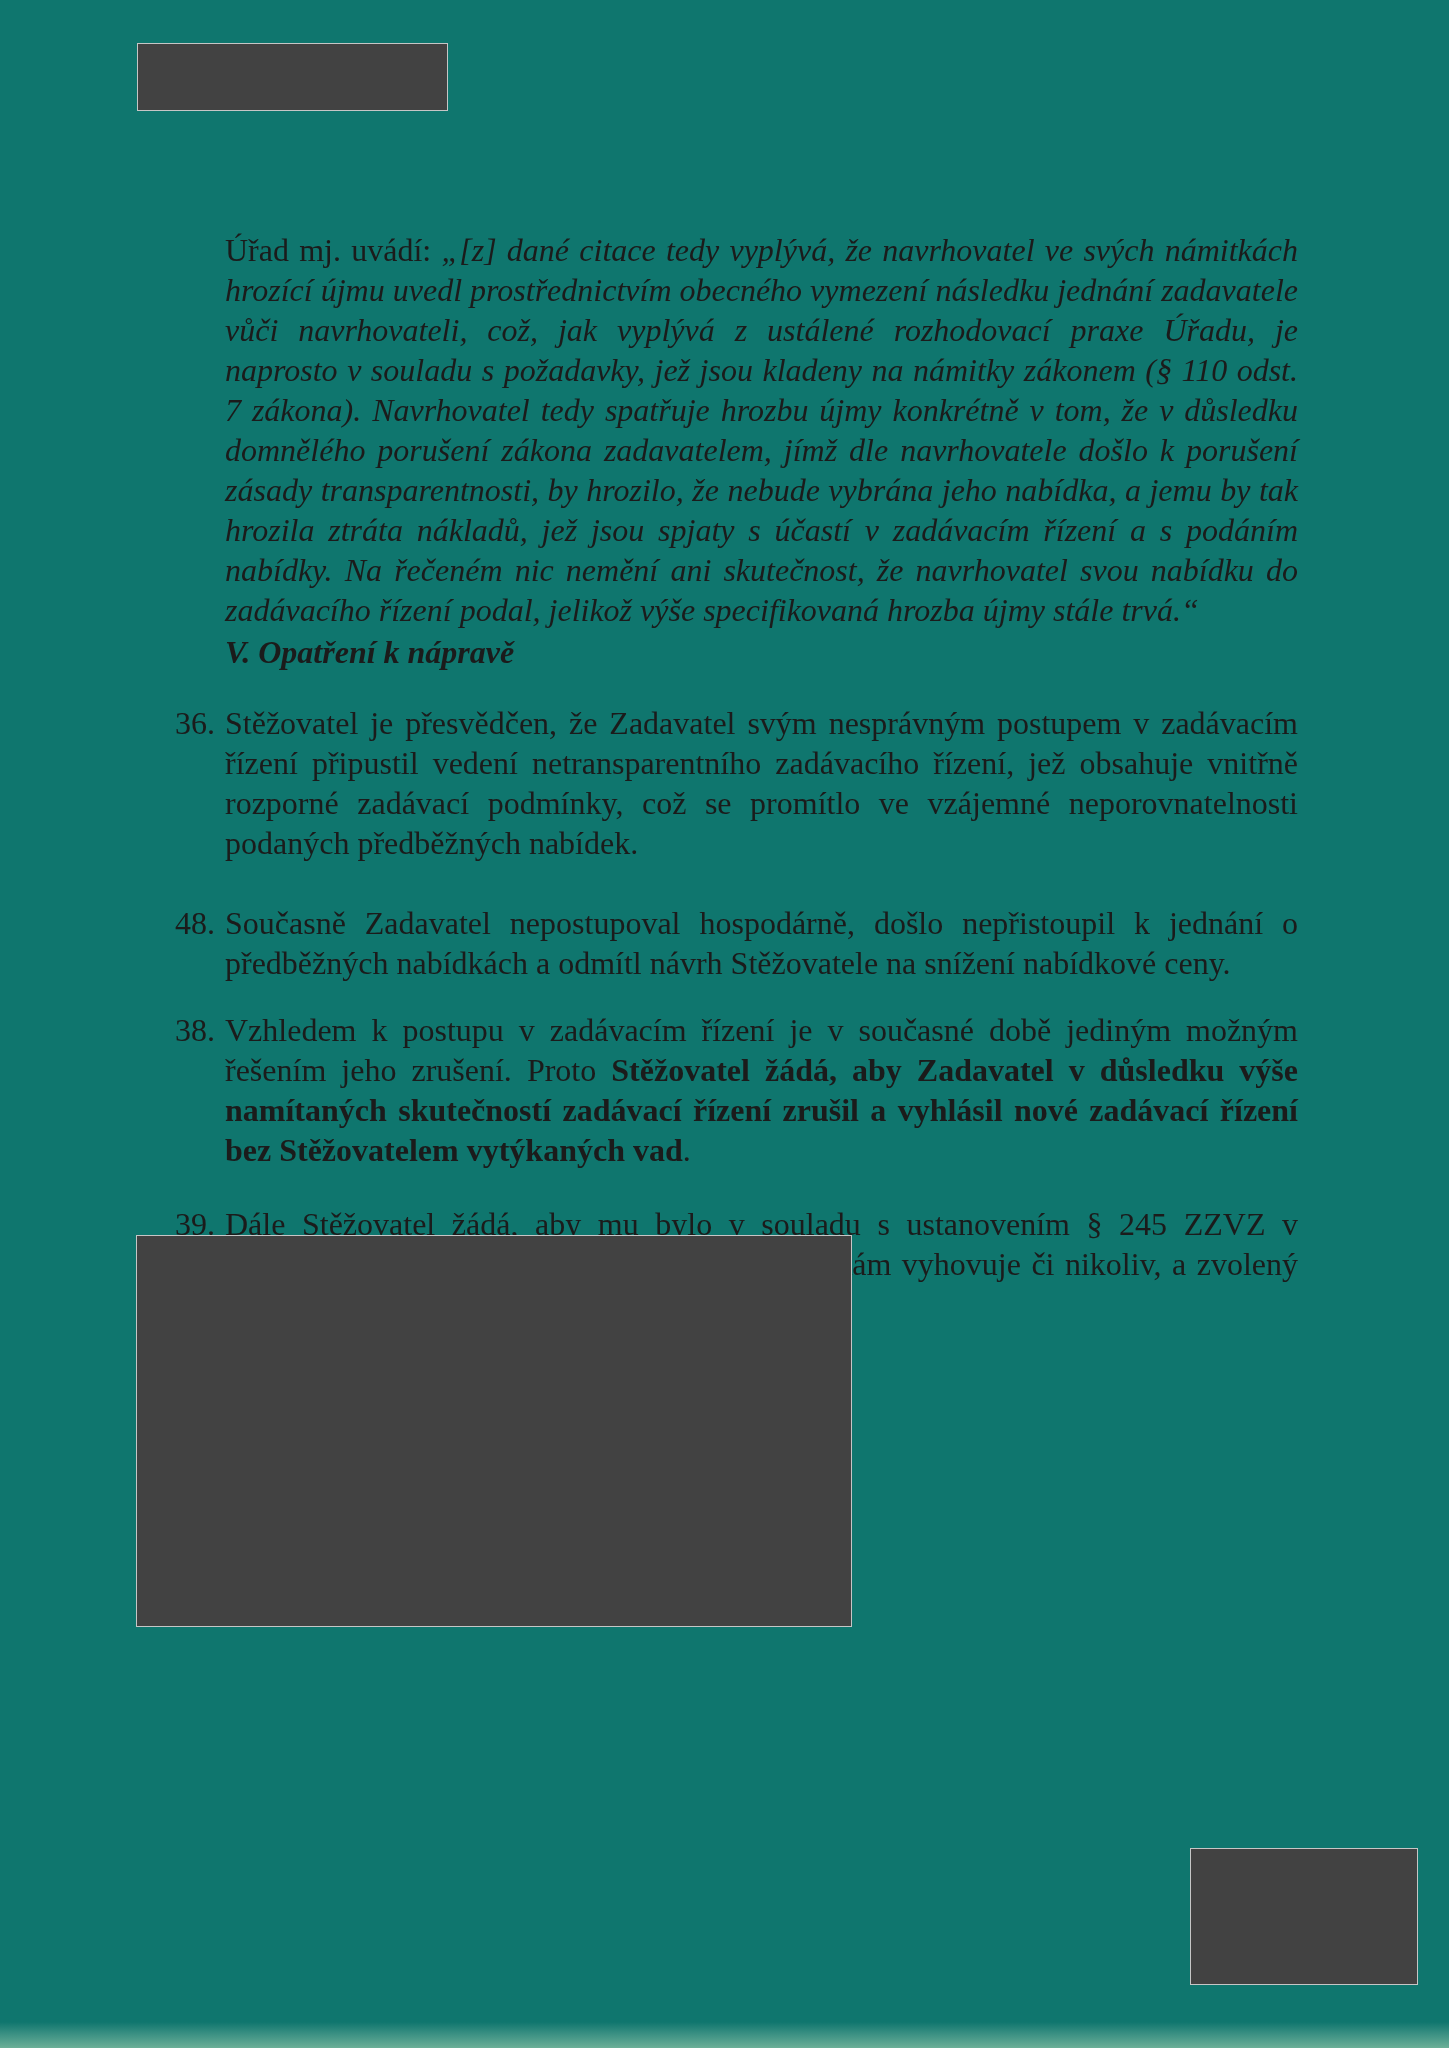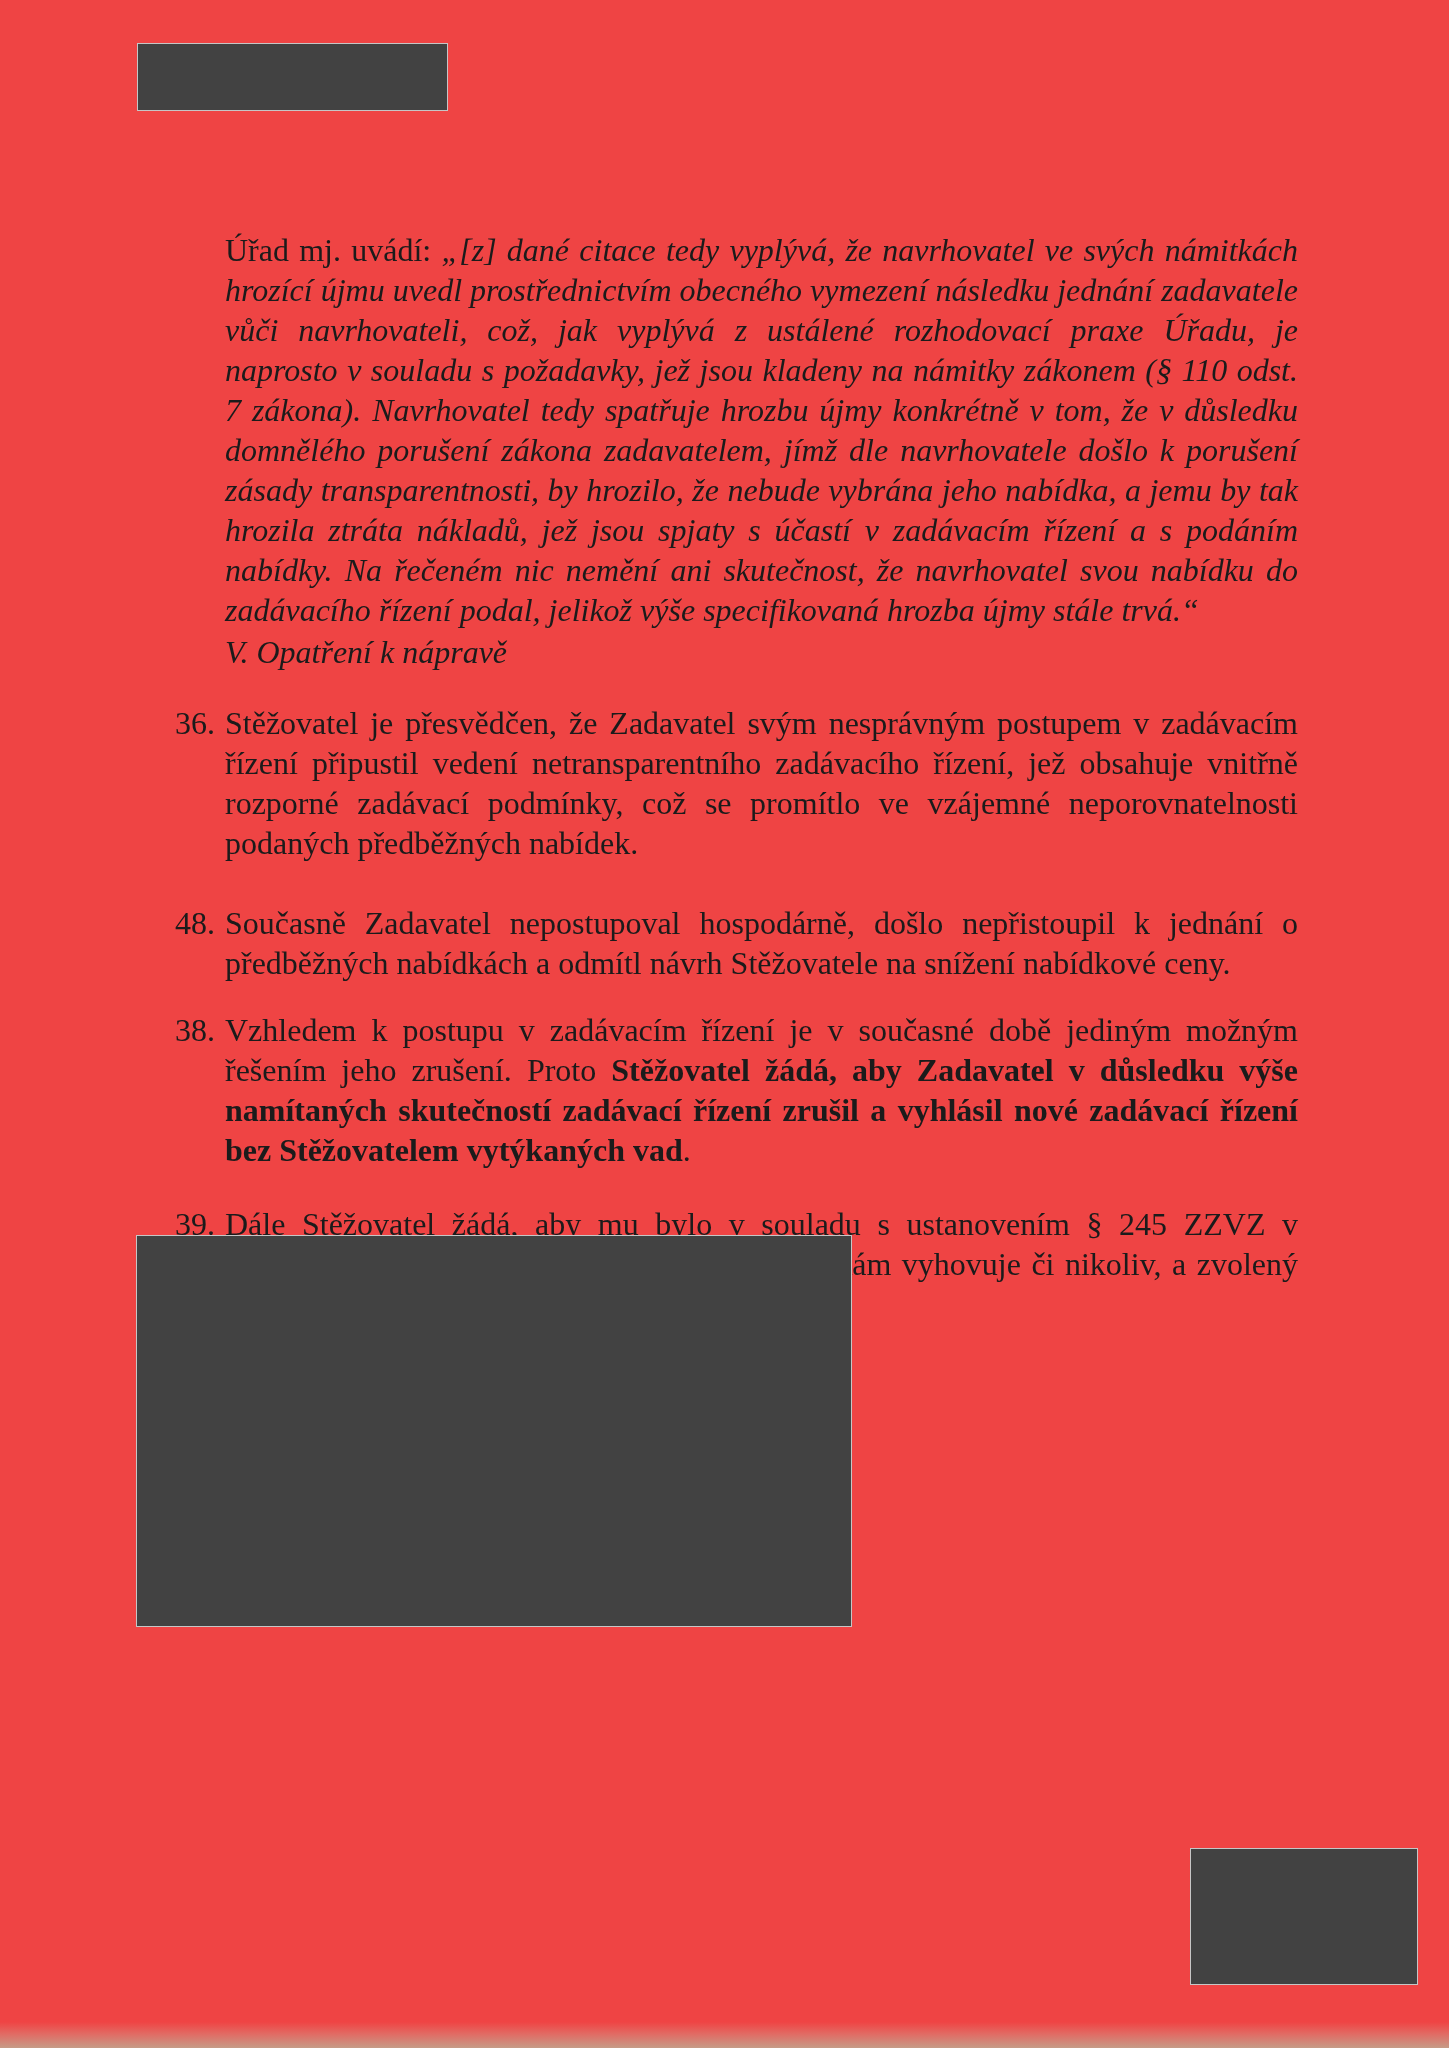--- a/index.html
+++ b/index.html
@@ -6,21 +6,21 @@
   body {
     width: 1449px; height: 2048px;
     background: #ffffff;
     font-family: "Liberation Serif", serif;
     color: #1b1b1b;
     position: relative;
     overflow: hidden;
   }
   .page {
     position: absolute; inset: 0;
-    background: #ef4444;
+    background: #0f766e;
   }
   .redaction {
     position: absolute;
     background: #424242;
     border: 1px solid #c6c6c6;
     box-sizing: border-box;
   }
   .redaction-top-left   { left: 137px; top: 43px;   width: 311px; height: 68px; }
   .redaction-middle     { left: 136px; top: 1235px; width: 716px; height: 392px; }
   .redaction-bottom-right { left: 1190px; top: 1848px; width: 228px; height: 137px; }
@@ -34,21 +34,21 @@
     text-align: justify;
   }
   .quote-block { top: 230px; }
   .quote-intro { font-style: normal; }
   .quote-text  { font-style: italic; }
 
   .section-heading {
     position: absolute;
     left: 225px; top: 634px;
     font-size: 32px;
-    font-weight: normal;
+    font-weight: bold;
     font-style: italic;
   }
 
   .paragraphs { position: absolute; left: 225px; top: 703px; width: 1073px; }
   .num-para {
     position: relative;
     font-size: 32px;
     line-height: 40px;
     text-align: justify;
     margin-bottom: 40px;

